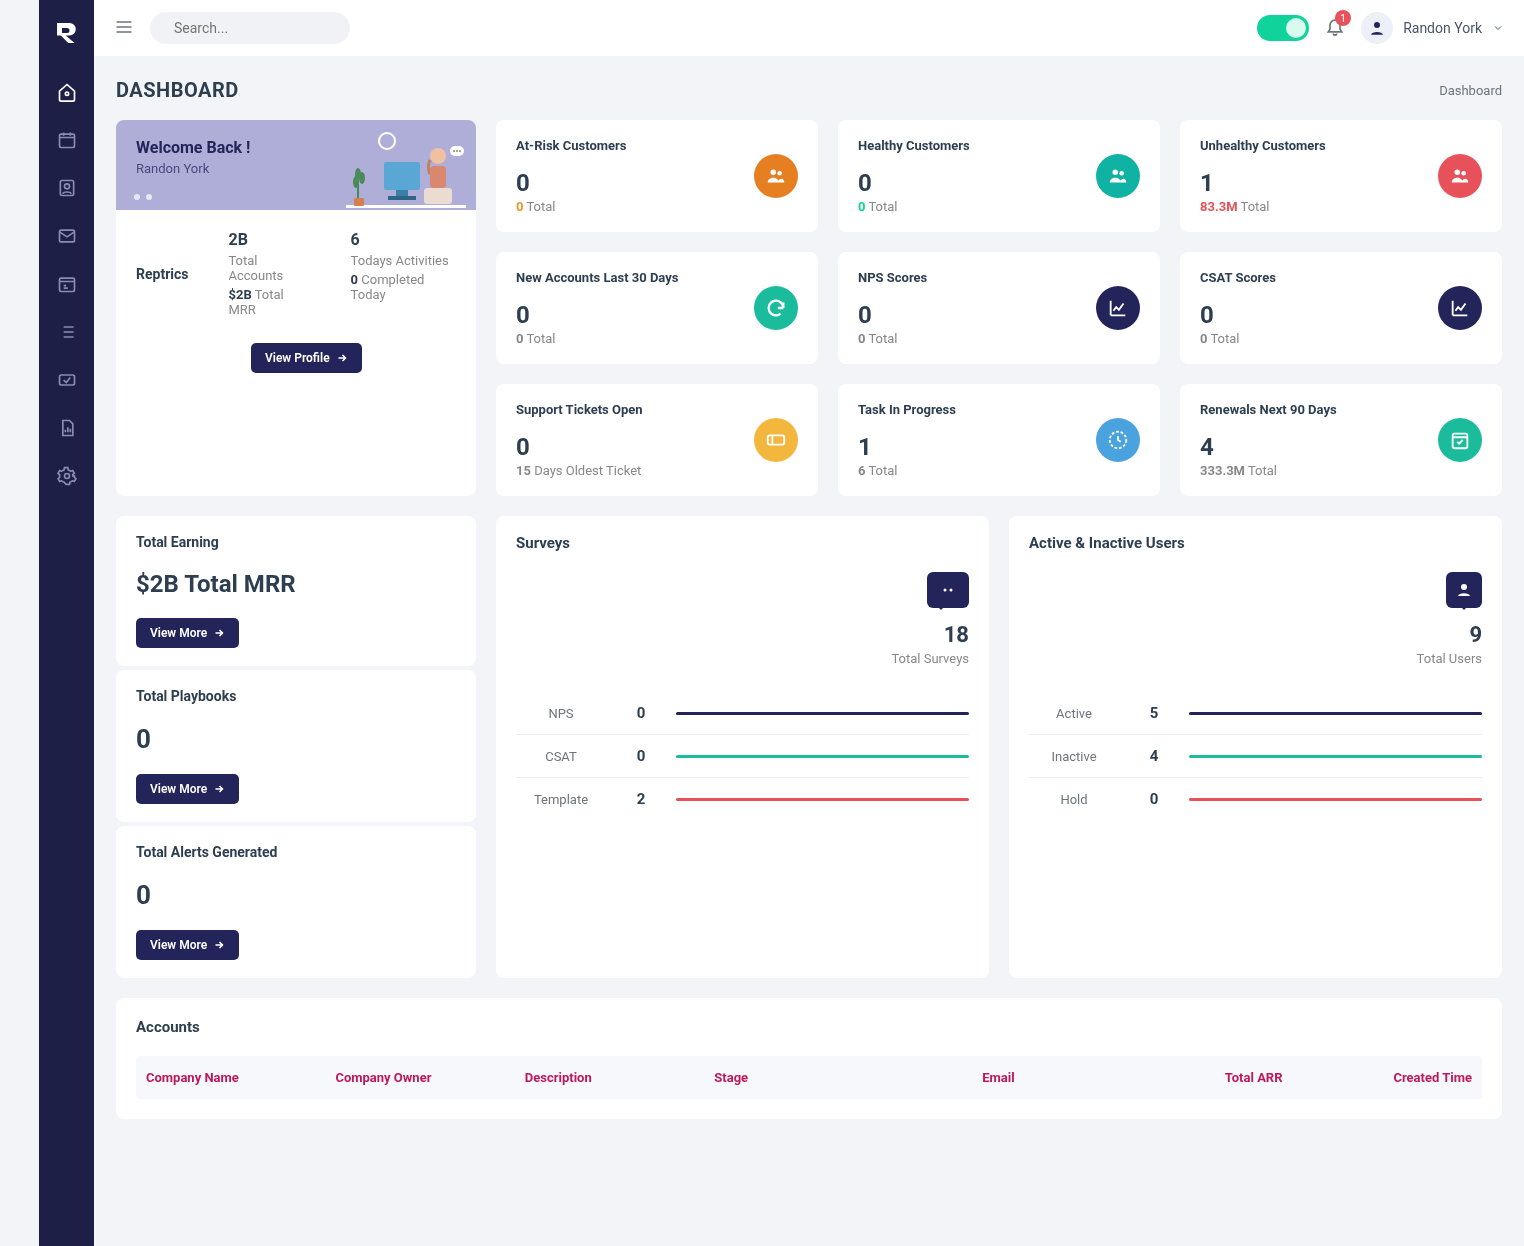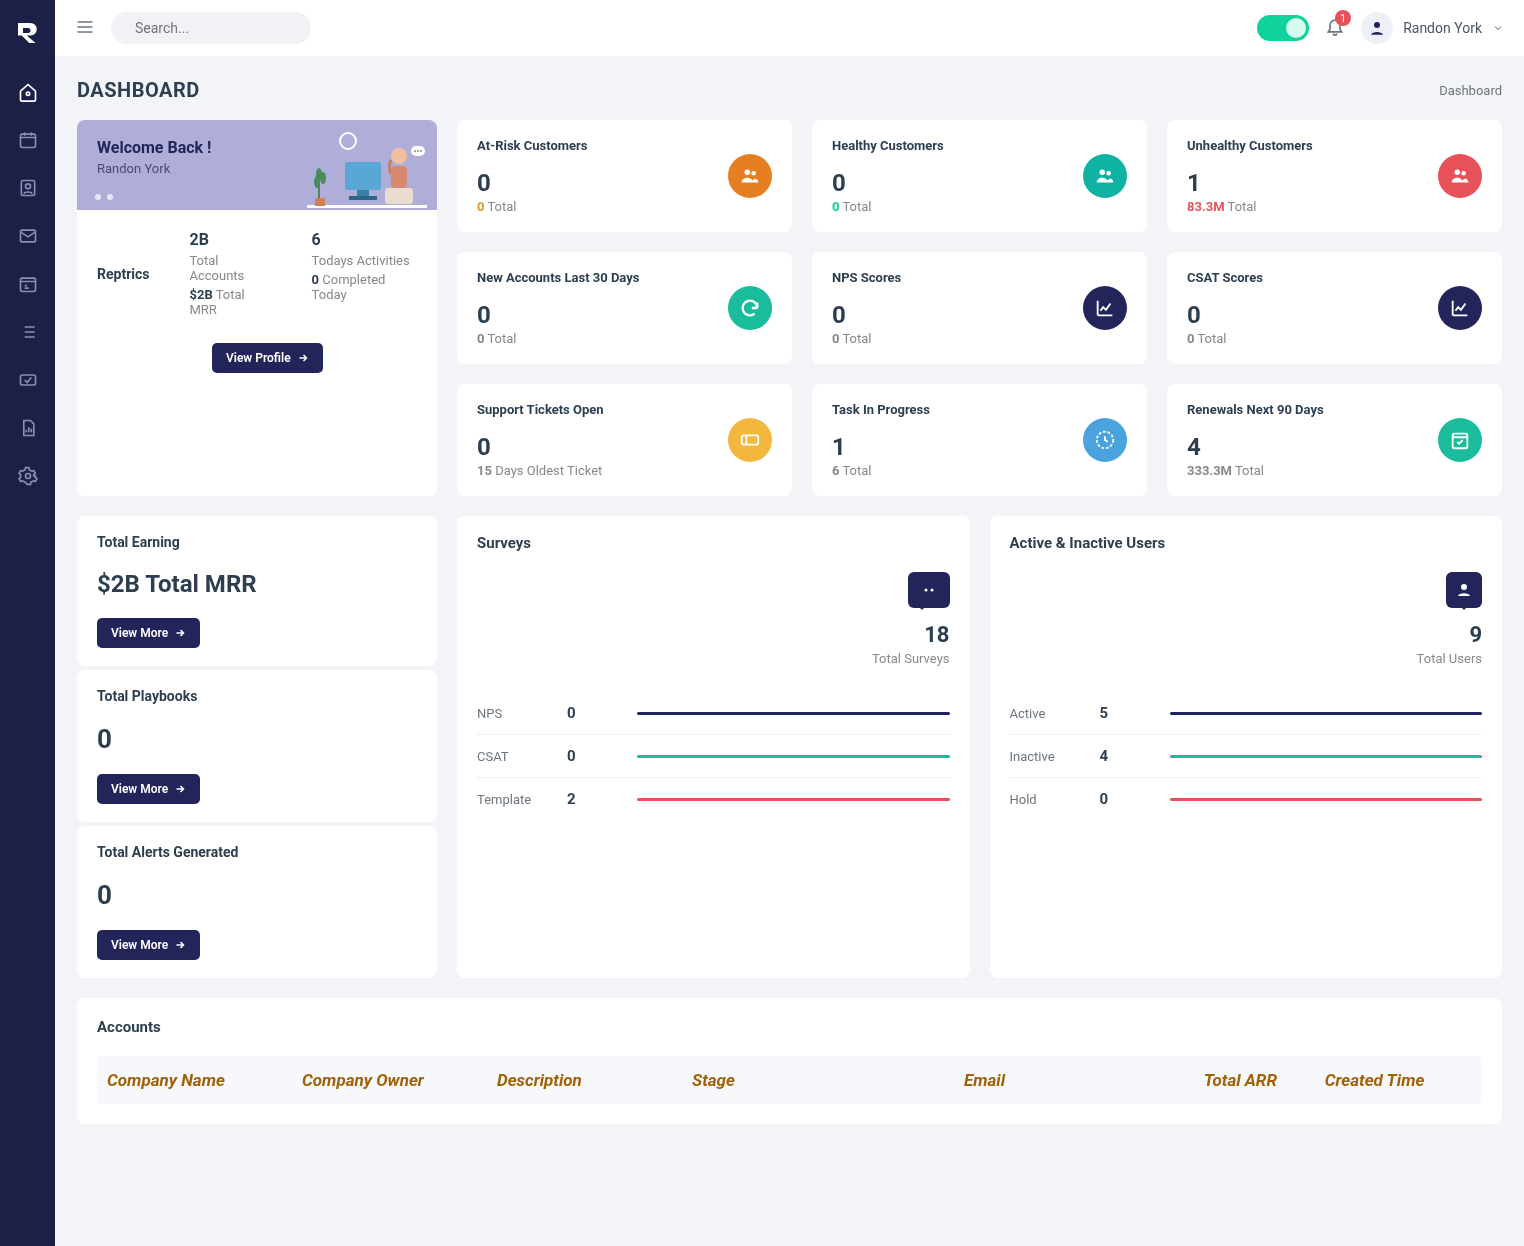--- a/index.html
+++ b/index.html
@@ -1,17 +1,17 @@
 <!DOCTYPE html>
 <html><head>
 <meta charset="utf-8">
 <style>
 * { box-sizing: border-box; margin: 0; padding: 0; font-family: -apple-system, BlinkMacSystemFont, "Segoe UI", Roboto, sans-serif; }
 body { background: #f3f4f8; color: #2c3e50; }
-.app { display: flex; min-height: 100vh; }
+.app { display: flex; min-height: 100vh; margin-left: 39px; }
 .sidebar { width: 55px; background: #1d1f47; display: flex; flex-direction: column; align-items: center; padding-top: 8px; }
 .logo { width: 30px; height: 30px; margin: 10px 0 20px; }
 .nav-item { width: 40px; height: 40px; display: flex; align-items: center; justify-content: center; margin: 4px 0; border-radius: 6px; cursor: pointer; color: #8a8db3; }
 .nav-item.active { color: #fff; }
 .nav-item svg { width: 20px; height: 20px; }
 .main { flex: 1; display: flex; flex-direction: column; }
 .topbar { height: 56px; background: #fff; display: flex; align-items: center; padding: 0 20px; gap: 16px; }
 .menu-btn { background: none; border: none; cursor: pointer; color: #6c757d; }
 .search-wrap { background: #f1f2f6; border-radius: 22px; padding: 8px 16px; display: flex; align-items: center; gap: 8px; width: 200px; }
 .search-wrap input { border: none; background: transparent; outline: none; font-size: 14px; flex: 1; }
@@ -69,36 +69,36 @@
 .earning-card .amt { font-size: 24px; font-weight: 700; margin-bottom: 20px; }
 .playbooks-card .amt, .alerts-card .amt { font-size: 26px; font-weight: 700; margin-bottom: 20px; }
 .wide-grid { display: grid; grid-template-columns: 360px 1fr 1fr; gap: 20px; margin-top: 20px; }
 .survey-card h3 { font-size: 15px; font-weight: 700; margin-bottom: 20px; }
 .survey-center { text-align: right; margin-bottom: 26px; }
 .survey-center .bigicon { width: 42px; height: 36px; background: #23255a; border-radius: 6px; display: inline-flex; align-items: center; justify-content: center; color: #fff; position: relative; }
 .survey-center .bigicon::after { content: ""; position: absolute; bottom: -8px; left: 8px; border: 6px solid transparent; border-top-color: #23255a; }
 .survey-center .cnt { font-size: 22px; font-weight: 700; margin-top: 14px; }
 .survey-center .lbl { font-size: 13px; color: #888; margin-top: 4px; }
 .survey-rows { }
-.srow { display: flex; align-items: center; padding: 12px 0; border-top: 1px solid #eee; font-size: 13px; }
+.srow { display: flex; align-items: center; padding: 12px 0; border-top: 1px solid #eee; font-size: 13px; text-align: center; }
 .srow:first-child { border-top: none; }
 .srow .slabel { width: 90px; color: #6c757d; }
 .srow .sval { width: 70px; font-weight: 700; font-size: 15px; }
 .srow .sbar { flex: 1; height: 3px; border-radius: 2px; }
 .bar-navy { background: #23255a; }
 .bar-green { background: #1abc9c; }
 .bar-red { background: #e7515a; }
 .user-card .pinicon { width: 36px; height: 36px; background: #23255a; border-radius: 6px; display: inline-flex; align-items: center; justify-content: center; color: #fff; position: relative; }
 .user-card .pinicon::after { content: ""; position: absolute; bottom: -8px; left: 50%; transform: translateX(-50%); border: 6px solid transparent; border-top-color: #23255a; }
 .accounts { background: #fff; border-radius: 8px; padding: 20px; margin-top: 20px; }
 .accounts h3 { font-size: 15px; font-weight: 700; margin-bottom: 20px; }
-.accounts-head { display: flex; background: #f7f8fb; padding: 14px 10px; font-size: 17px; font-weight: 700; color: #a16207; border-radius: 4px; font-style: italic; }
+.accounts-head { display: flex; background: #f7f8fb; padding: 14px 10px; font-size: 13px; font-weight: 700; color: #be185d; border-radius: 4px; }
 .accounts-head > div { flex: 1; }
 .ah-arr { flex: 0 0 100px; text-align: right; }
-.ah-ct { flex: 0 0 140px; text-align: center; }
+.ah-ct { flex: 0 0 140px; text-align: right; }
 </style>
 </head>
 <body>
 
 <div class="app">
   <aside class="sidebar">
     <div class="logo">
       <svg viewBox="0 0 24 24" fill="#fff">
           <path d="M4 4h10a5 5 0 010 10h-3l7 6h-5l-6-6H4V4zm4 4v4h4a2 2 0 000-4H8z"></path>
         </svg>

